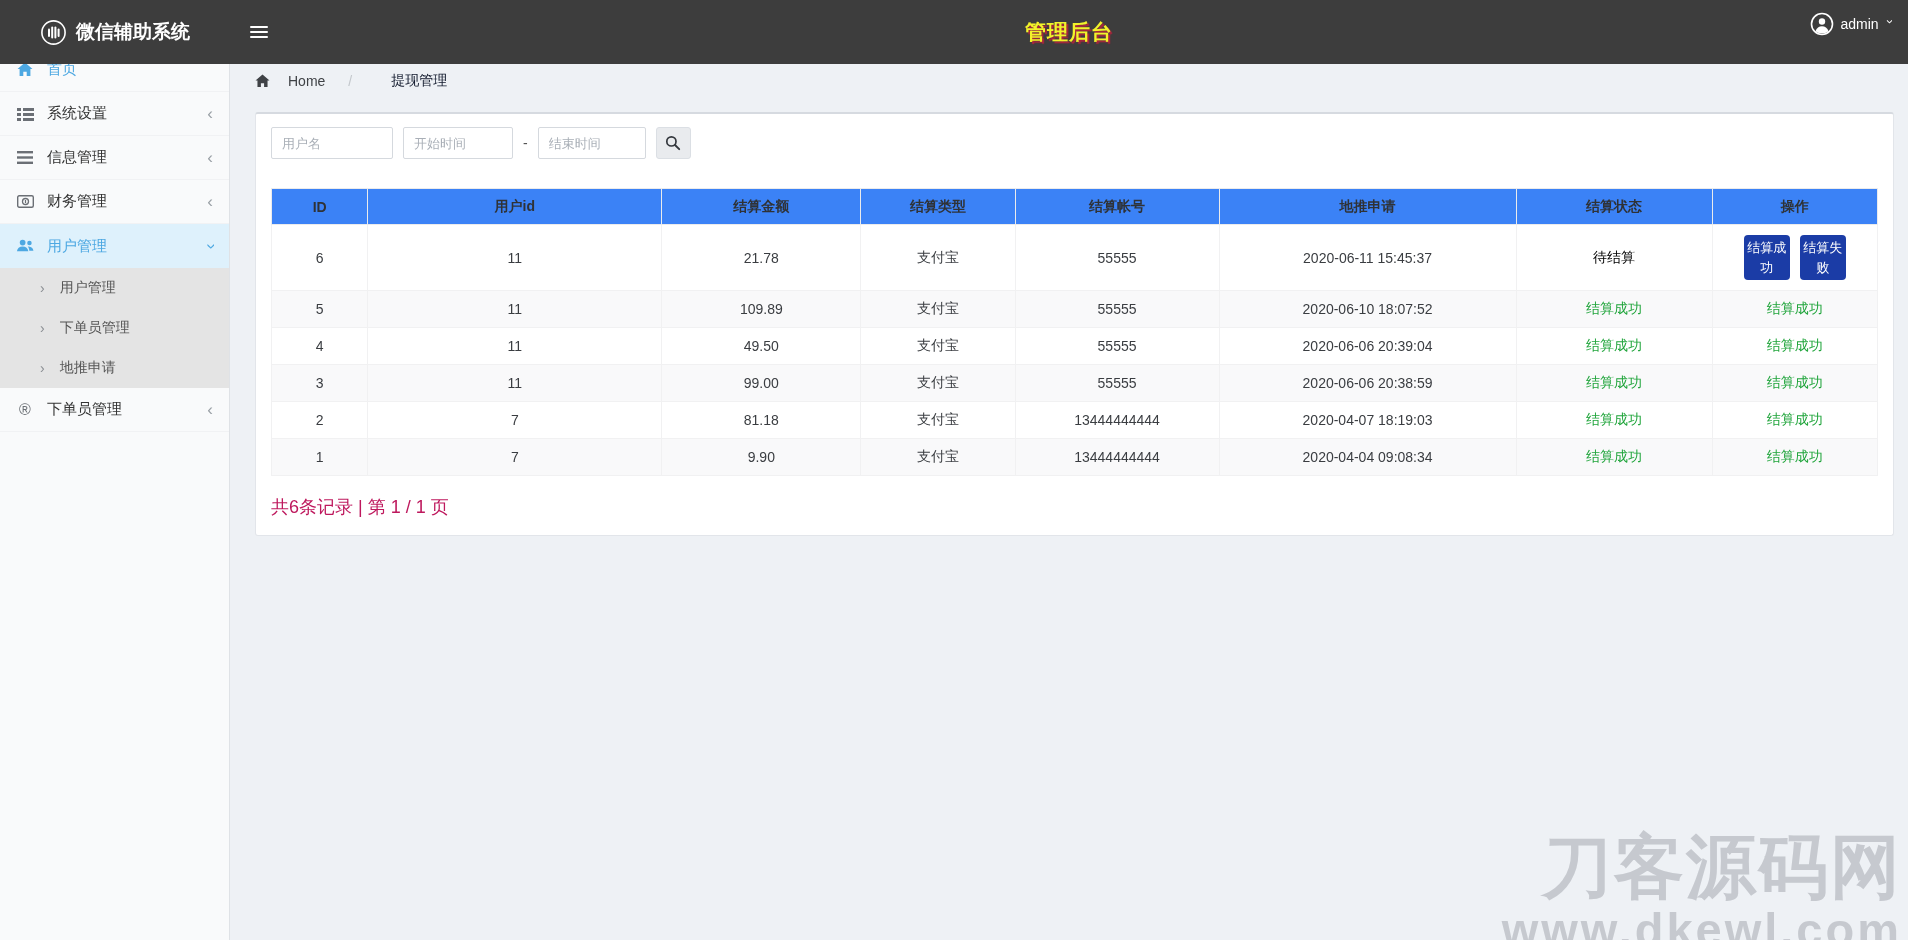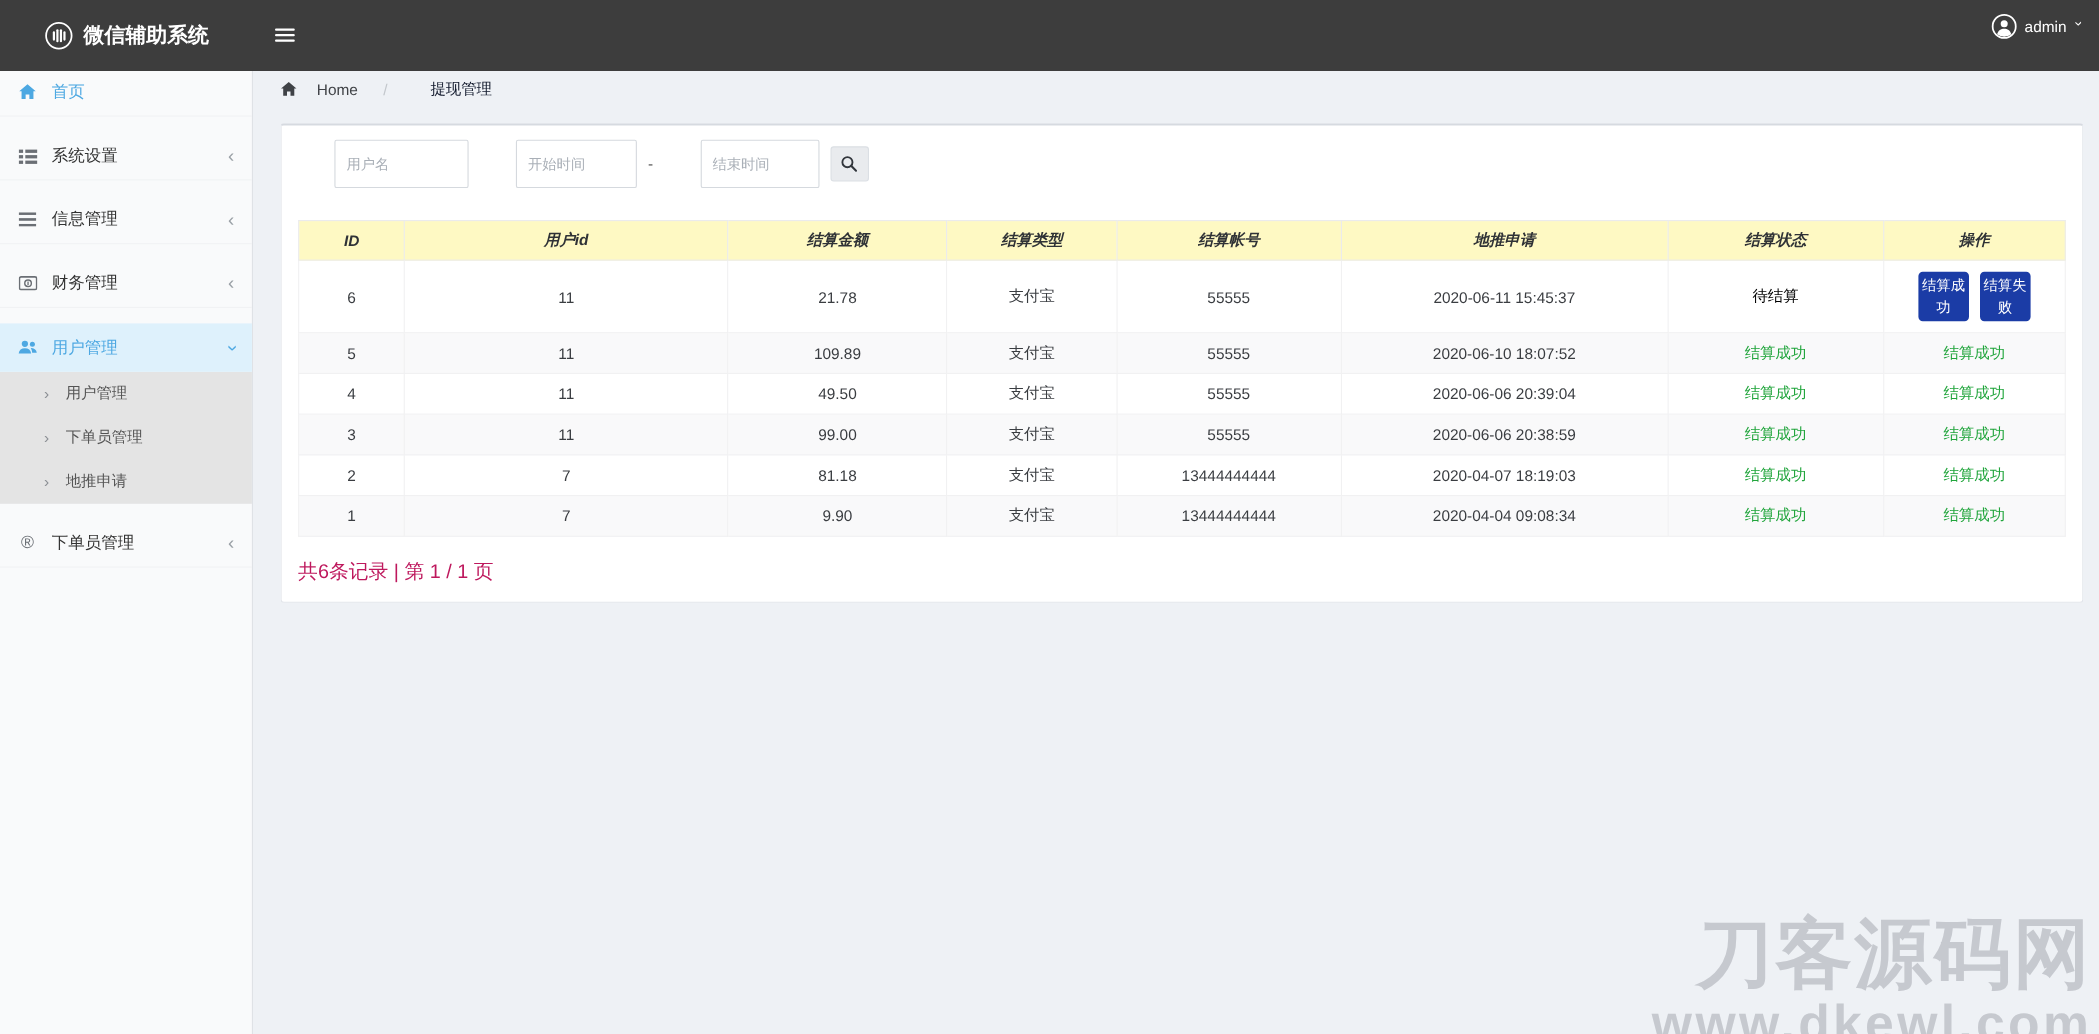--- a/index.html
+++ b/index.html
@@ -33,21 +33,21 @@
   .chev-down-sm { display:inline-block; transform:rotate(-90deg); font-size:13px; line-height:1; margin-top:-6px; }
 
   
   .sidebar {
     position:fixed; top:48px; left:0; bottom:0; width:230px;
     background:#f9fafb; border-right:1px solid #dfe2e6; z-index:10;
   }
   .side-item {
     height:44px; display:flex; align-items:center; gap:13px;
     padding:0 16px; font-size:15px; color:#333;
-    border-bottom:1px solid #f1f2f4; cursor:pointer; position:relative;margin-top:14px;
+    border-bottom:1px solid #f1f2f4; cursor:pointer; position:relative;
   }
   .side-item .sicon { width:18px; display:flex; justify-content:center; color:#6b6f75; }
   .side-item .chev { margin-left:auto; color:#9aa0a6; font-size:17px; line-height:1; }
   .side-item.blue, .side-item.blue .sicon { color:#4da8e2; }
   .side-item.active { background:#def1fc; border-bottom:none; }
   .side-item.active, .side-item.active .sicon, .side-item.active .chev { color:#4da8e2; }
   .chev-down { display:inline-block; transform:rotate(-90deg); }
   .submenu { background:#e4e4e4; }
   .sub-item {
     height:40px; display:flex; align-items:center; gap:15px;
@@ -66,36 +66,36 @@
   .breadcrumb .current { color:#0f172a;margin-left:16px; }
 
   .card {
     margin-top:22px; background:#fff;
     border:1px solid #e2e5ea; border-top:2px solid #d6dae0;
     border-radius:3px; padding:13px 15px 16px;
   }
 
   .search-row { display:flex; align-items:center; gap:10px; }
   .search-input {
-    height:44px; border:1px solid #d5d9de; border-radius:2px;
+    height:32px; border:1px solid #d5d9de; border-radius:2px;
     padding:0 10px; font-size:13px; color:#4c1d95; outline:none;
-    font-family:"Liberation Sans","DejaVu Sans",sans-serif; background:#fff;margin-left:33px;
+    font-family:"Liberation Sans","DejaVu Sans",sans-serif; background:#fff;
   }
   .search-input::placeholder { color:#a9afb7; }
   .w1 { width:122px; } .w2 { width:110px; } .w3 { width:108px; }
   .dash { color:#555; font-size:14px; }
   .search-btn {
     width:35px; height:32px; background:#e9ebee; border:1px solid #dbdfe4;
     border-radius:3px; display:flex; align-items:center; justify-content:center; cursor:pointer;
   }
 
   table { width:100%; border-collapse:collapse; table-layout:fixed; margin-top:29px; font-size:14px; }
   th {
-    background:#fef9c3; font-weight:bold; height:36px;
-    border:1px solid #ebebec; text-align:center; color:#2f3236;font-style:italic;
+    background:#3b82f6; font-weight:bold; height:36px;
+    border:1px solid #ebebec; text-align:center; color:#2f3236;
   }
   td { height:37px; border:1px solid #f1f1f2; text-align:center; color:#3a3d41; }
   tr.tall td { height:66px; }
   tbody tr:nth-child(even) { background:#f9f9fa; }
   .green { color:#21a53c; cursor:pointer; }
   .pending { color:#000000; }
   .btn-blue {
     width:46px; padding:3px 3px; margin:0 3px; background:#1b3ca6; color:#fff;
     border:none; border-radius:4px; font-size:13px; line-height:1.5; cursor:pointer;
     font-family:"Liberation Sans","DejaVu Sans",sans-serif;
@@ -123,20 +123,21 @@
       <line x1="15.4" y1="8.5" x2="15.4" y2="18.5" stroke="#fff" stroke-width="2" stroke-linecap="round"></line>
       <line x1="18.6" y1="10.5" x2="18.6" y2="17" stroke="#fff" stroke-width="2" stroke-linecap="round"></line>
     </svg>
     <span>微信辅助系统</span>
   </div>
   <div class="hamburger">
     <span></span>
       <span></span>
       <span></span>
   </div>
+  <div class="topbar-title">管理后台</div>
   <div class="user-menu">
     <svg width="24" height="24" viewBox="0 0 24 24">
       <circle cx="12" cy="12" r="10.5" fill="none" stroke="#fff" stroke-width="1.6"></circle>
       <circle cx="12" cy="9.5" r="3.2" fill="#fff"></circle>
       <path d="M5.5 19.2 C6.6 15.6 9 14.2 12 14.2 C15 14.2 17.4 15.6 18.5 19.2 A10.5 10.5 0 0 1 5.5 19.2 Z" fill="#fff"></path>
     </svg>
     <span>admin</span>
     <span class="chev-down-sm">‹</span>
   </div>
 </header>

